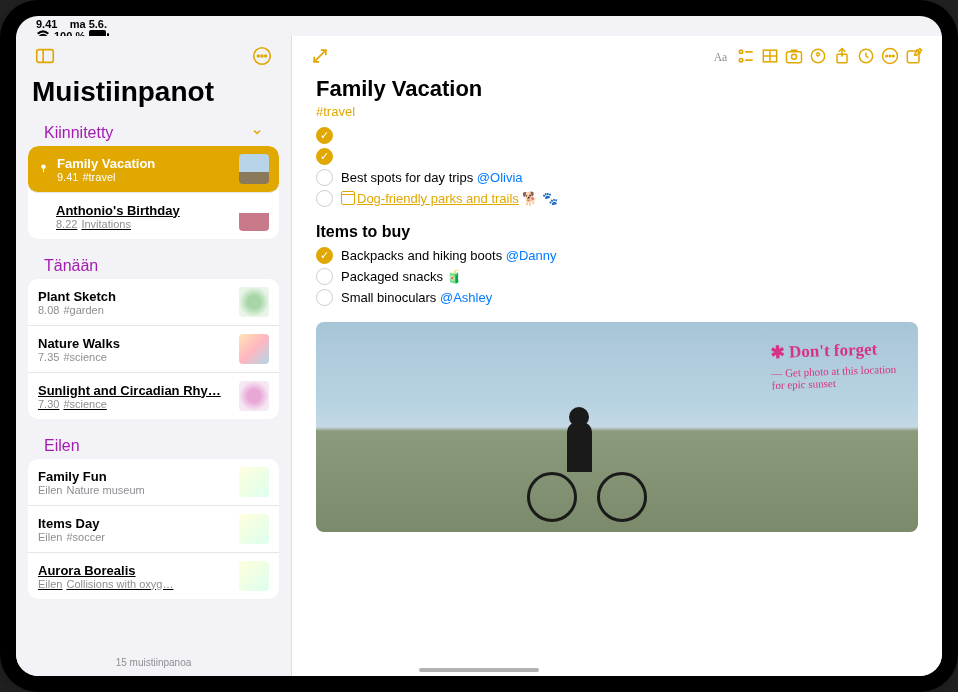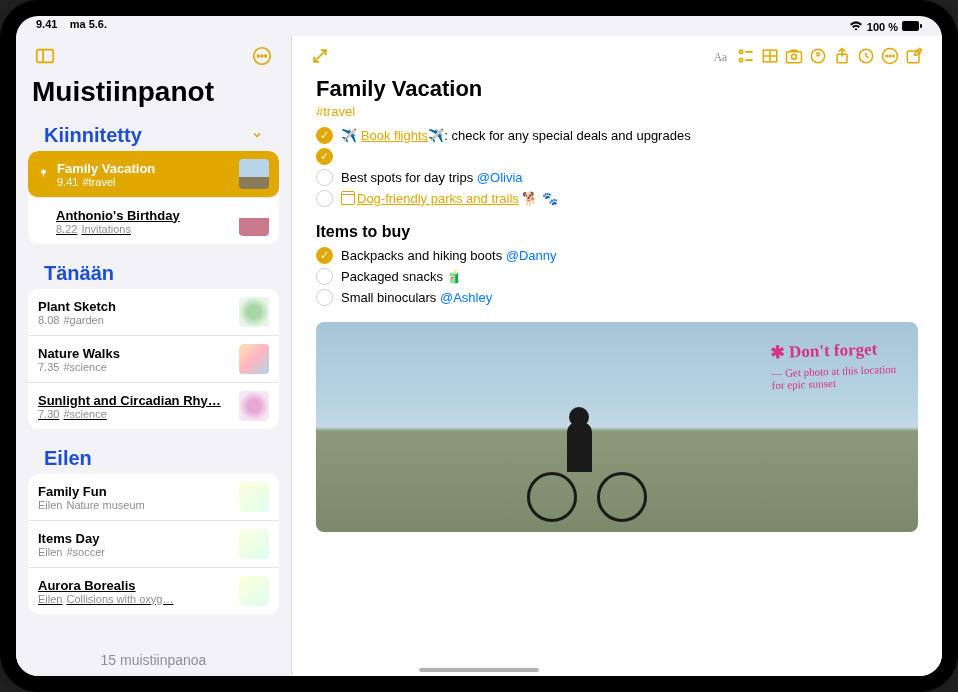--- a/index.html
+++ b/index.html
@@ -30,20 +30,21 @@
       position: relative;
     }
     .status-bar {
       height: 20px;
       display: flex;
       justify-content: space-between;
       padding: 2px 20px 0;
       font-size: 11px;
       font-weight: 600;
       color: #000;
+      flex-direction: column;
     }
     .status-right { display: flex; align-items: center; gap: 4px; }
     .content-area {
       flex: 1;
       display: flex;
       overflow: hidden;
     }
     .sidebar {
       width: 276px;
       background: #f2f2f7;
@@ -69,23 +70,23 @@
     }
     .icon-btn svg { width: 22px; height: 22px; }
     .sidebar-title {
       font-size: 28px;
       font-weight: 700;
       padding: 0 16px 8px;
       color: #000;
     }
     .section-header {
       padding: 8px 16px 4px;
-      font-size: 20px;
-      font-weight: 700;
-      color: #1d4ed8;
+      font-size: 16px;
+      font-weight: 400;
+      color: #a21caf;
       display: flex;
       align-items: center;
       justify-content: space-between;
     }
     .section-chevron { color: #e0a800; font-size: 14px; }
     .notes-list {
       flex: 1;
       overflow-y: auto;
       padding: 0 12px;
     }
@@ -134,21 +135,21 @@
       flex-shrink: 0;
     }
     .thumb-bike { background: linear-gradient(to bottom, #b8d4e8 0%, #b8d4e8 60%, #8a7a5a 60%, #8a7a5a 100%); }
     .thumb-cake { background: linear-gradient(to bottom, #fff 0%, #fff 40%, #c97a8a 40%, #c97a8a 100%); }
     .thumb-plant { background: radial-gradient(circle, #a8d5a8 30%, #e8f5e8 70%); }
     .thumb-walk { background: linear-gradient(135deg, #ffe4b5, #ffb6c1, #add8e6); }
     .thumb-circ { background: radial-gradient(circle, #e8a8d5 30%, #f5e8f5 70%); }
     .sidebar-footer {
       text-align: center;
       padding: 8px;
-      font-size: 14px;
+      font-size: 10px;
       color: #8e8e93;
     }
     .main-area {
       flex: 1;
       background: #fff;
       display: flex;
       flex-direction: column;
       position: relative;
     }
     .main-toolbar {
@@ -551,23 +552,20 @@
           </div>
         </div>
 
         <div class="note-body">
           <div class="note-h1">Family Vacation</div>
           <div class="note-tag">#travel</div>
 
           <div class="checklist">
             <div class="check-item">
               <div class="check-circle checked">✓</div>
-              <div>
-                <span class="emoji">✈️ </span><span class="link-text">Book flights</span><span class="emoji">✈️</span><span>: check for any special deals and upgrades</span>
-              </div>
             </div>
             <div class="check-item">
               <div class="check-circle checked">✓</div>
             </div>
             <div class="check-item">
               <div class="check-circle"></div>
               <div>
                 <span>Best spots for day trips </span><span class="mention">@Olivia</span>
               </div>
             </div>

